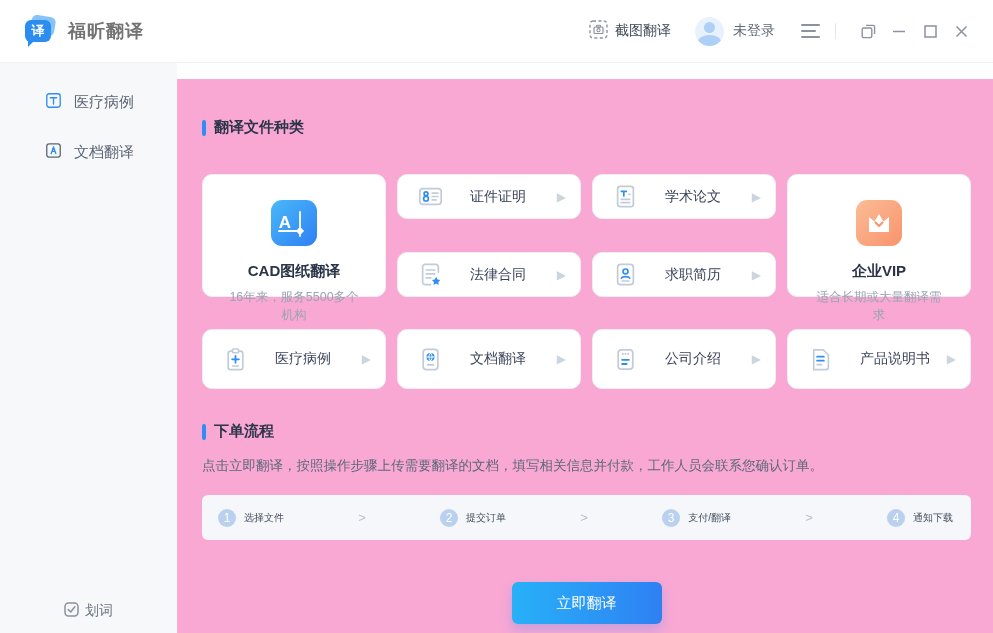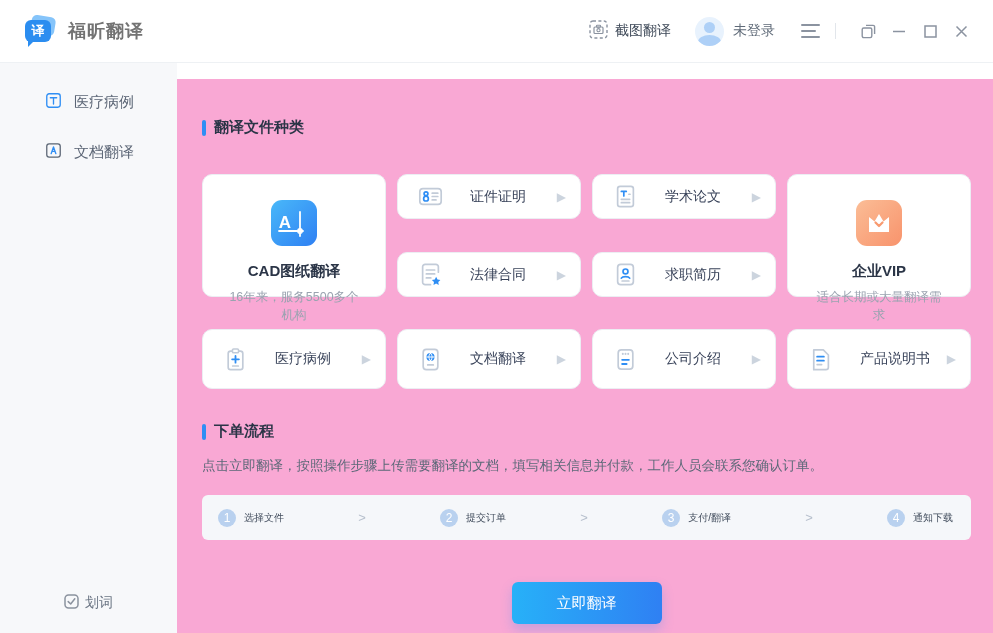--- a/index.html
+++ b/index.html
@@ -25,21 +25,21 @@
   .hamburger i { height:2px; background:#8b93a0; border-radius:1px; }
   .hamburger i:nth-child(2){ width:15px; }
   .vsep { width:1px; height:16px; background:#e2e6eb; margin:0 13px 0 15px; }
   .winbtn { width:24px; height:24px; display:flex; align-items:center; justify-content:center; margin-left:7px; cursor:pointer; color:#8b93a0; }
 
   
   .sidebar { position:absolute; left:0; top:63px; width:177px; height:570px; background:#f7f8fa; }
   .side-item { height:50px; display:flex; align-items:center; padding-left:44px; gap:11px; font-size:15px; color:#5b6575; cursor:pointer; }
   .side-item.active { background:#fff; color:#242e3c; font-weight:bold; }
   .side-list { padding-top:14px; }
-  .side-footer { position:absolute; left:0; bottom:21px; width:177px; display:flex; align-items:center; padding-left:64px; gap:6px; font-size:14px; color:#6b7584; cursor:pointer; }
+  .side-footer { position:absolute; left:0; bottom:13px; width:177px; display:flex; align-items:center; padding-left:64px; gap:6px; font-size:14px; color:#6b7584; cursor:pointer; }
 
   
   .main { position:absolute; left:177px; top:79px; width:816px; height:570px; background:#f9a8d4; padding-left:25px; }
   .section-head { display:flex; align-items:center; gap:8px; }
   .section-bar { width:4px; height:16px; background:#2f8ef4; border-radius:2px; }
   .section-title { font-size:15px; font-weight:bold; color:#2b3547; }
   .sec1 { margin-top:39px; }
 
   .grid-top { margin-top:17px; display:grid; grid-template-columns:repeat(4,184px); grid-template-rows:65px 65px; column-gap:11px; row-gap:13px; }
   .grid-bottom { margin-top:12px; display:grid; grid-template-columns:repeat(4,184px); column-gap:11px;text-align:right; }

